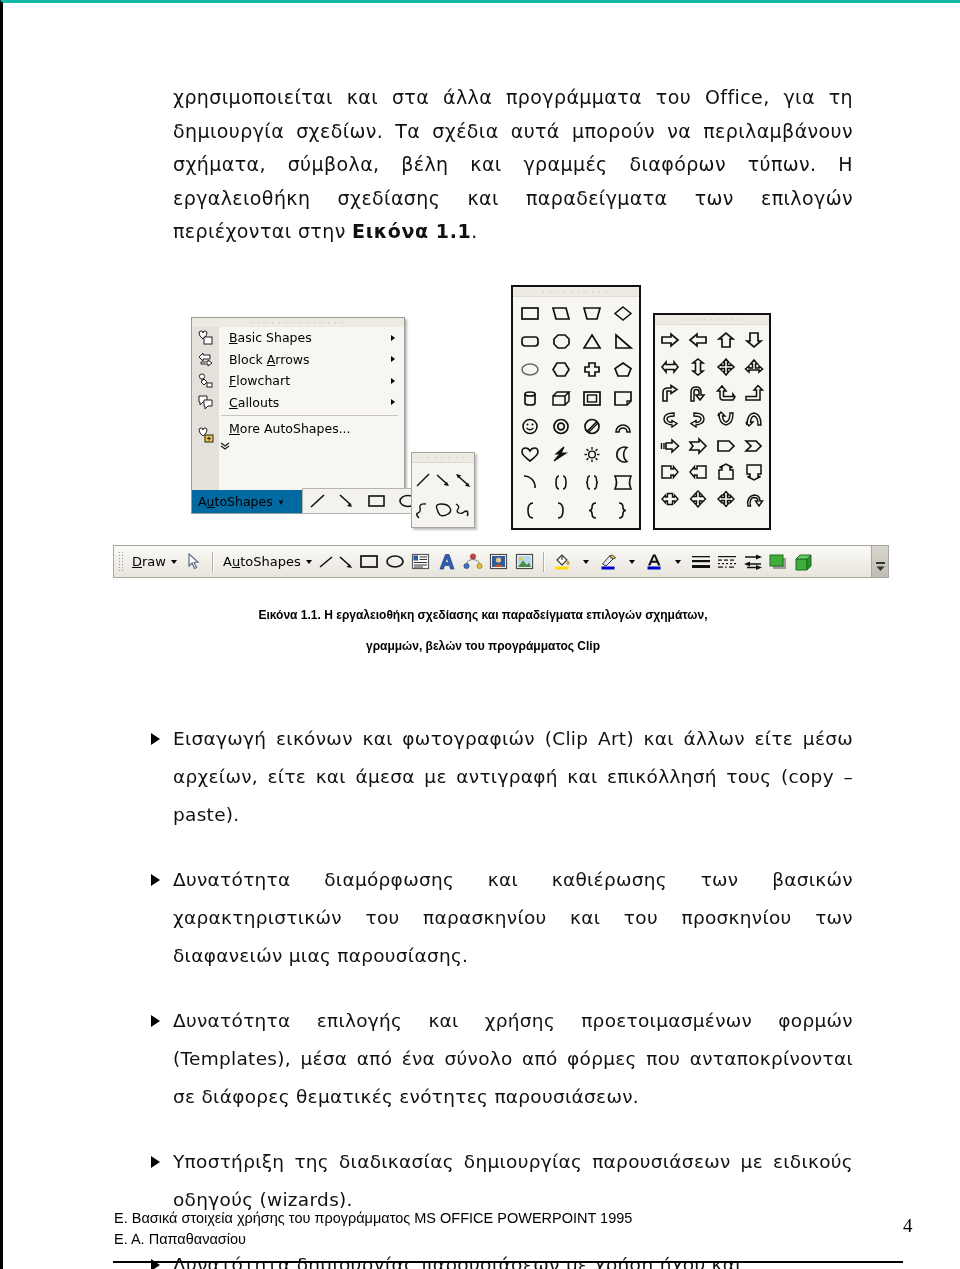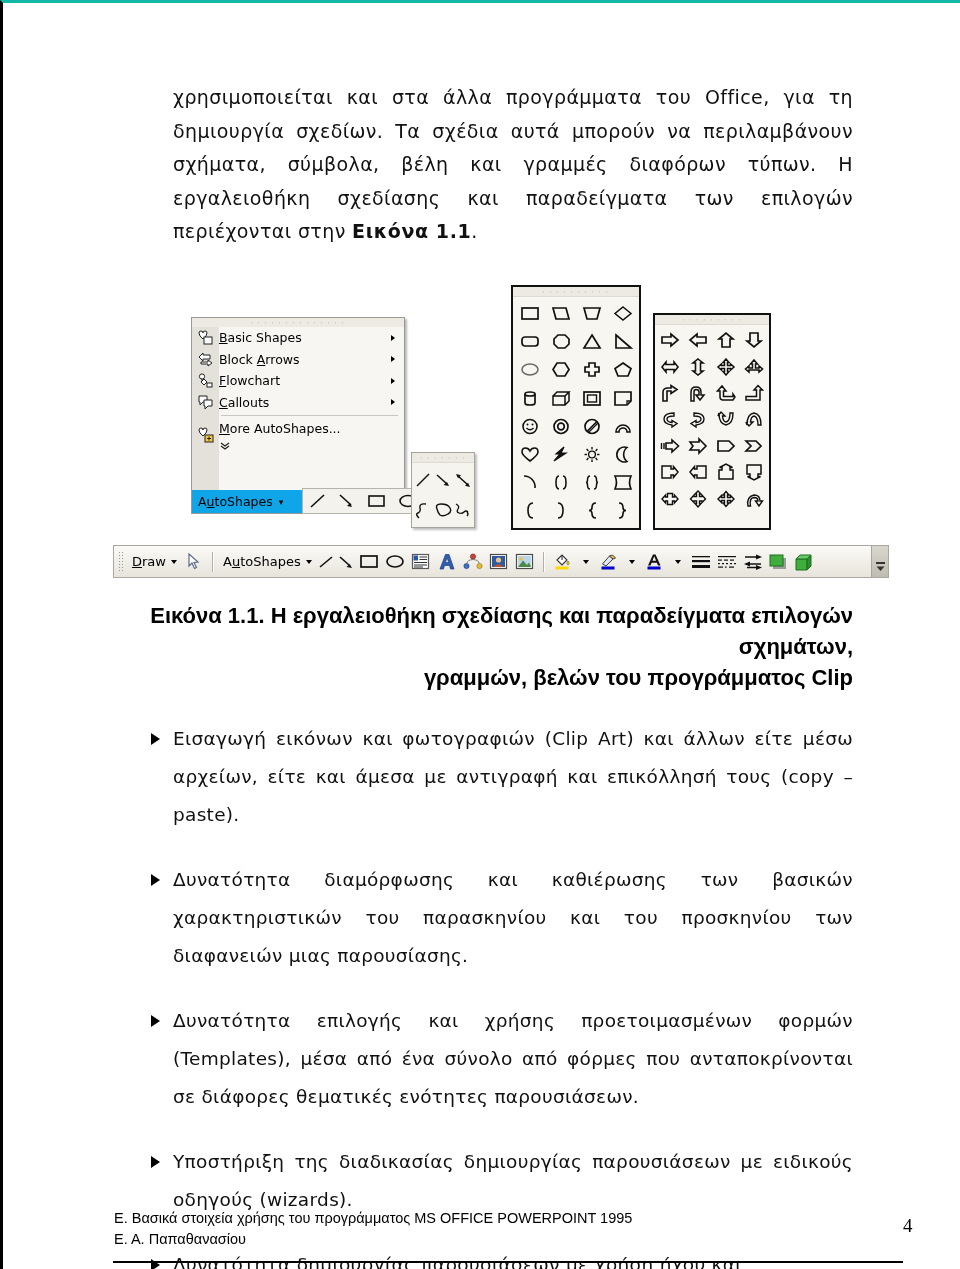--- a/index.html
+++ b/index.html
@@ -83,21 +83,21 @@
   .as-items {
     position: absolute;
     left: 27px; right: 0; top: 9px; bottom: 0;
     background: #f7f6f2;
   }
   .as-item {
     position: relative;
     height: 21.5px;
     display: flex;
     align-items: center;
-    padding-left: 0;
+    padding-left: 10px;
     font-size: 12.5px;
     color: #000;
     font-family: "DejaVu Sans", sans-serif;
   }
   .as-item .arrow {
     position: absolute;
     right: 9px;
     width: 0; height: 0;
     border-left: 4.5px solid #000;
     border-top: 3.5px solid transparent;
@@ -122,21 +122,21 @@
     justify-content: center;
   }
 
   
   .as-bar {
     position: absolute;
     left: 78px;
     top: 215px;
     width: 163px;
     height: 24px;
-    background: #0ea5e9;
+    background: #0369a1;
     border: 1px solid #9a9a94;
     border-top: none;
     display: flex;
     align-items: center;
     padding-left: 6px;
     font-size: 12.5px;
     box-sizing: border-box;
     text-align: center;
   }
   .as-bar2 {
@@ -247,24 +247,24 @@
     padding-bottom: 4px;
     box-sizing: border-box;
   }
 
   
   .caption {
     position: absolute;
     left: 110px;
     top: 597px;
     width: 740px;
-    text-align: right;
+    text-align: center;
     font-family: "Liberation Sans", sans-serif;
     font-weight: bold;
-    font-size: 22px;
+    font-size: 12px;
     line-height: 31px;
     color: #000;
   }
 
   
   .bullets {
     position: absolute;
     left: 140px;
     top: 690px;
     width: 710px;

